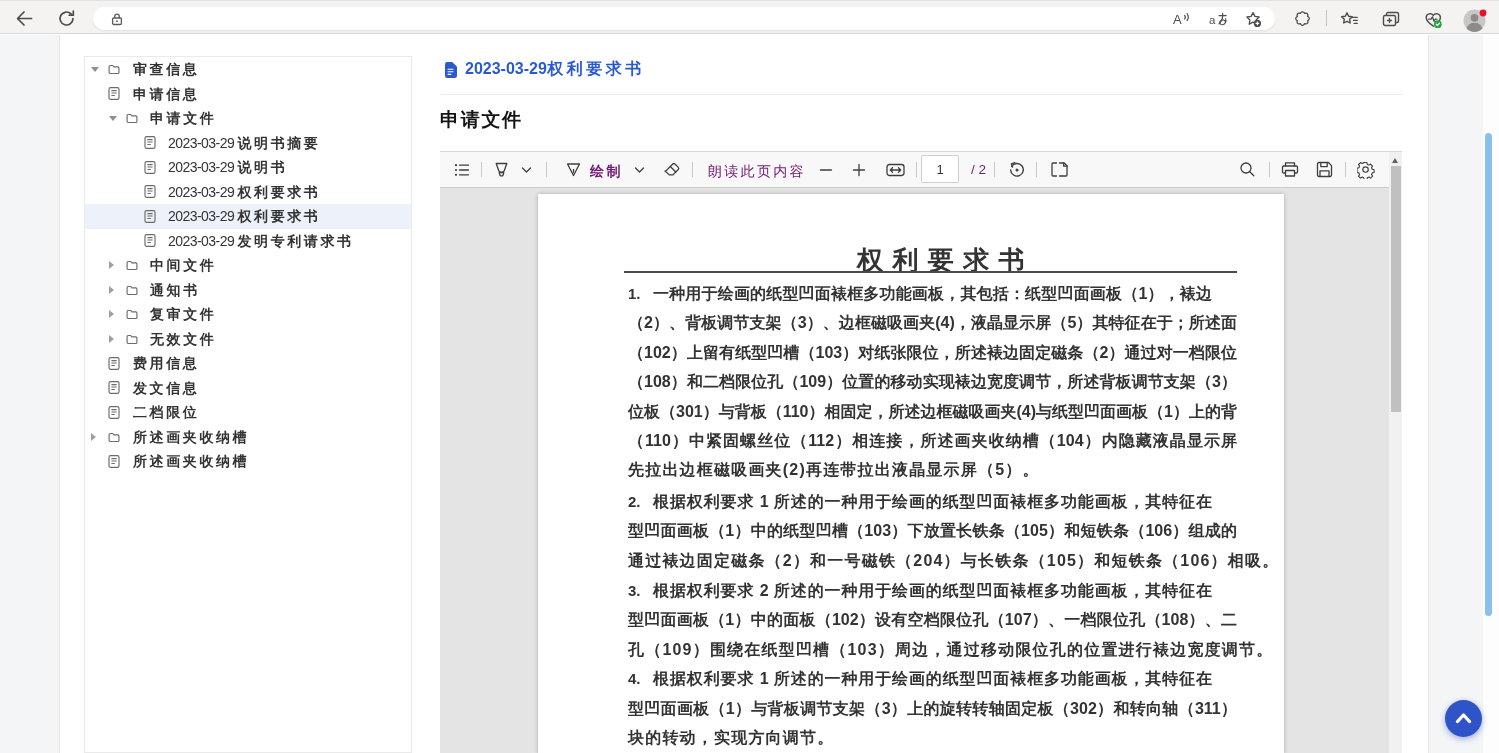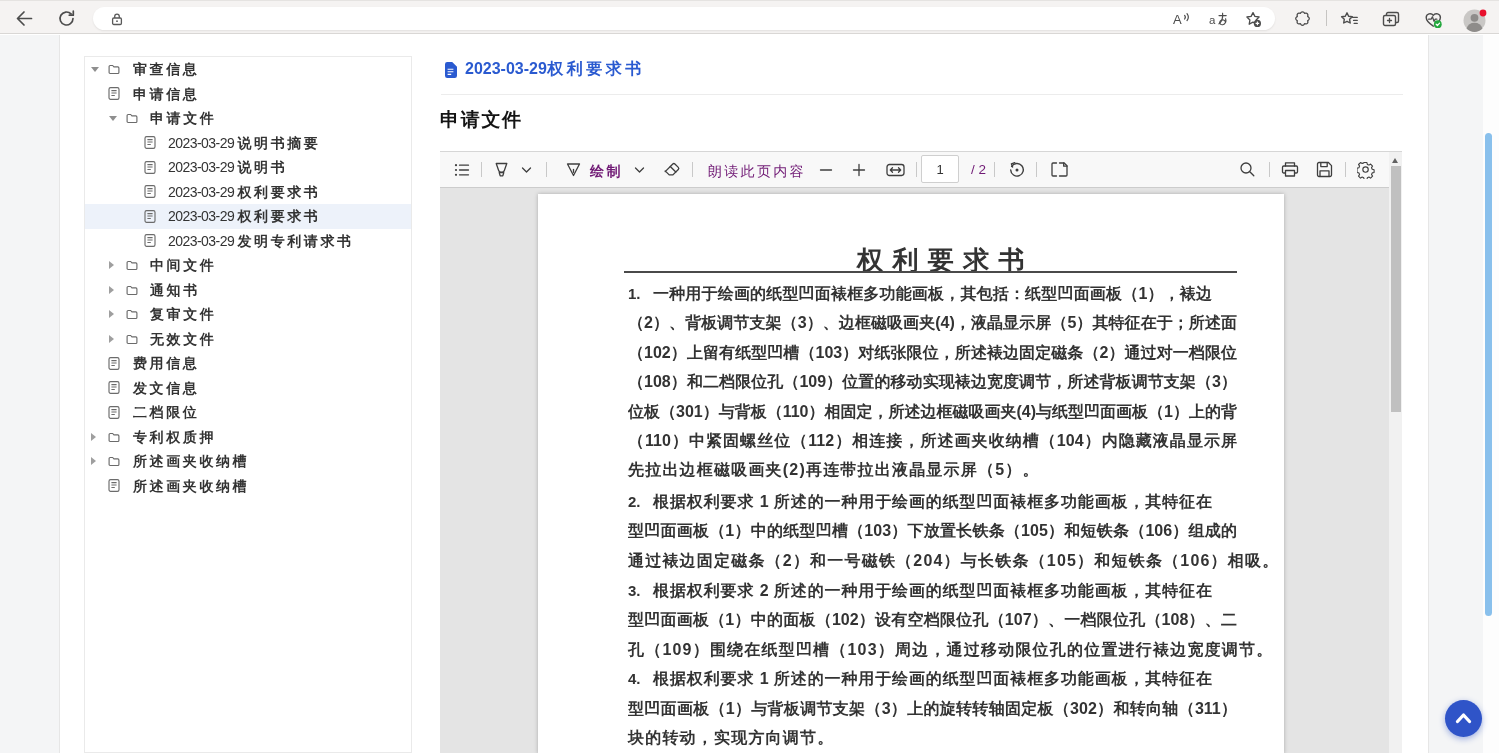--- a/index.html
+++ b/index.html
@@ -216,27 +216,20 @@
           <path d="M3.4 3.6h5.2M3.4 6h5.2M3.4 8.4h3.4" stroke="#6b6b6b" stroke-width="1.05"></path>
         </svg>
         <span class="txt" style="left:48px"><span class="cn">发文信息</span></span>
       </div>
       <div class="trow">
         <svg style="left:23px" width="12" height="13" viewBox="0 0 12 13">
           <rect x="1" y="0.6" width="10" height="11.8" rx="1.6" stroke="#6b6b6b" stroke-width="1.15" fill="none"></rect>
           <path d="M3.4 3.6h5.2M3.4 6h5.2M3.4 8.4h3.4" stroke="#6b6b6b" stroke-width="1.05"></path>
         </svg>
         <span class="txt" style="left:48px"><span class="cn">二档限位</span></span>
-      </div>
-      <div class="trow">
-        <span class="car right" style="left:6px"></span>
-        <svg style="left:23px;top:7px" width="12" height="11" viewBox="0 0 12 11">
-          <path d="M1.1 2.5a1 1 0 0 1 1-1h2.6l1.2 1.4h4a1 1 0 0 1 1 1v4.6a1 1 0 0 1-1 1H2.1a1 1 0 0 1-1-1z" stroke="#6b6b6b" stroke-width="1.15" fill="none" stroke-linejoin="round"></path>
-        </svg>
-        <span class="txt" style="left:48px"><span class="cn">专利权质押</span></span>
       </div>
       <div class="trow">
         <span class="car right" style="left:6px"></span>
         <svg style="left:23px;top:7px" width="12" height="11" viewBox="0 0 12 11">
           <path d="M1.1 2.5a1 1 0 0 1 1-1h2.6l1.2 1.4h4a1 1 0 0 1 1 1v4.6a1 1 0 0 1-1 1H2.1a1 1 0 0 1-1-1z" stroke="#6b6b6b" stroke-width="1.15" fill="none" stroke-linejoin="round"></path>
         </svg>
         <span class="txt" style="left:48px"><span class="cn">所述画夹收纳槽</span></span>
       </div>
       <div class="trow">
         <svg style="left:23px" width="12" height="13" viewBox="0 0 12 13">

